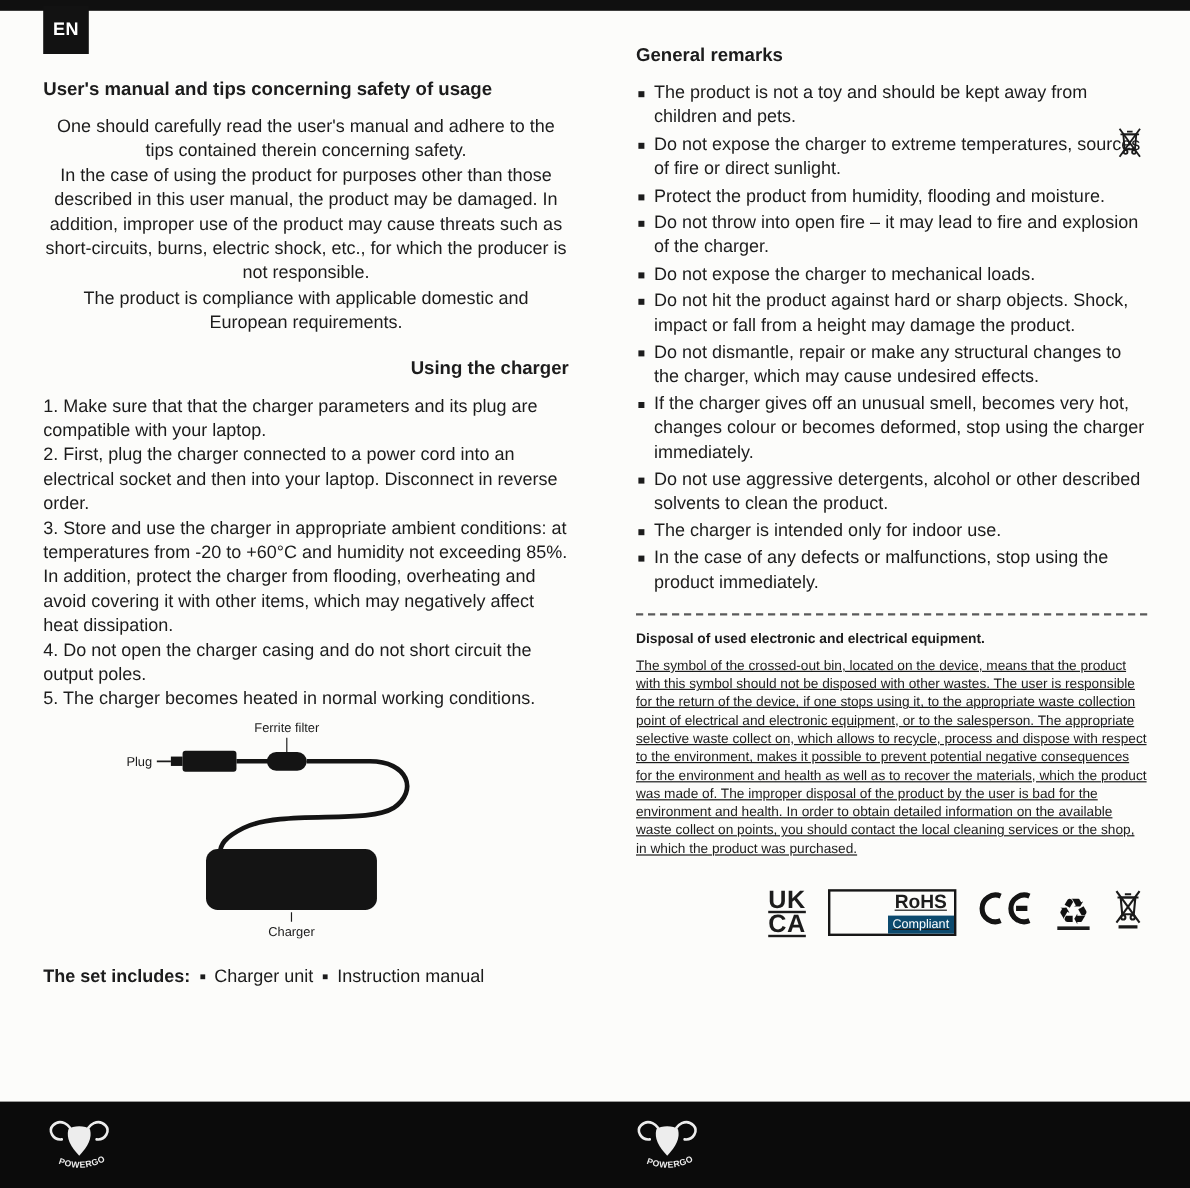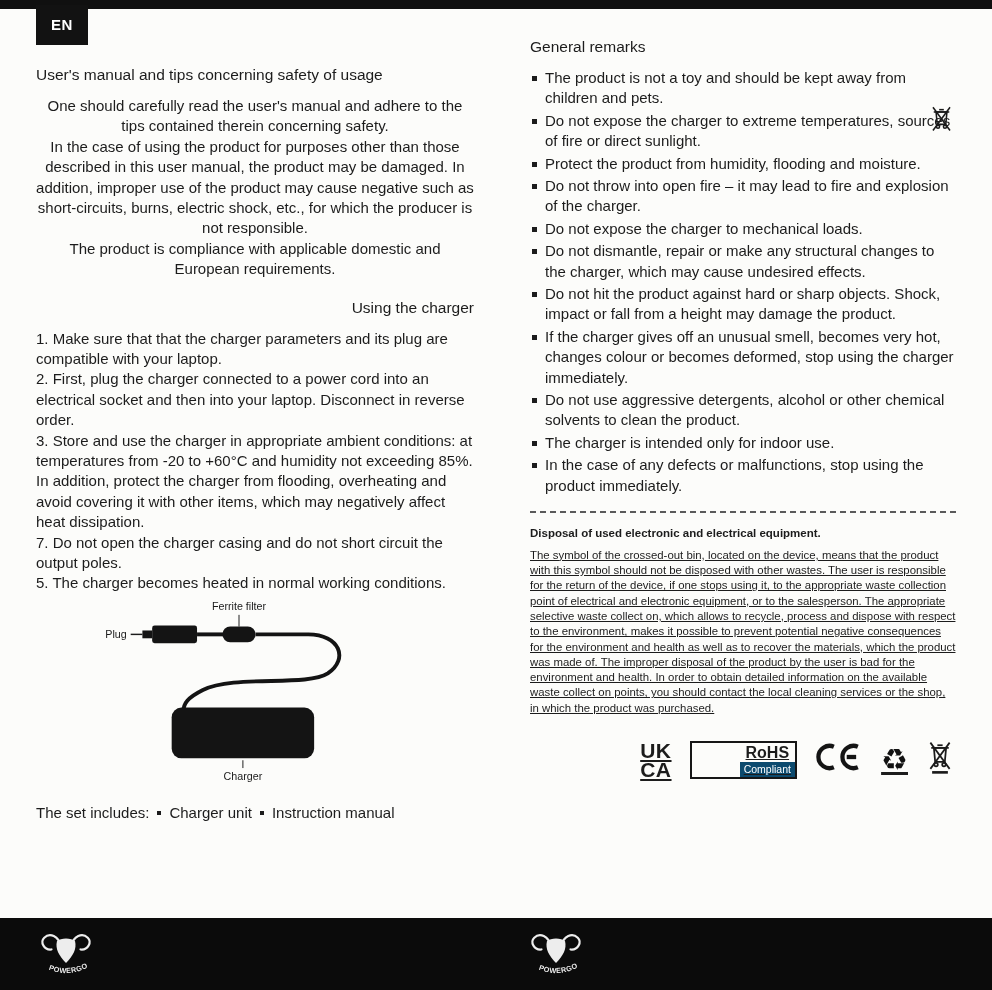--- a/index.html
+++ b/index.html
@@ -5,29 +5,29 @@
   html,body{margin:0;padding:0;}
   body{
     width:992px;height:990px;position:relative;overflow:hidden;
     background:#fcfcfa;color:#1c1c1c;
     font-family:"Liberation Sans",sans-serif;font-size:15px;line-height:1.36;
   }
   svg text{font-family:"Liberation Sans",sans-serif;}
 
   .top-bar{position:absolute;top:0;left:0;width:992px;height:9px;background:#101010;}
   .en-badge{
-    position:absolute;top:5px;left:36px;width:52px;height:40px;background:#121212;color:#fff;
+    position:absolute;top:5px;left:36px;width:38px;height:40px;background:#121212;color:#fff;
     display:flex;align-items:center;justify-content:center;font-weight:bold;font-size:15px;letter-spacing:.5px;
   }
 
   .columns{position:absolute;top:9px;left:36px;width:920px;display:flex;}
   .col-left{width:438px;padding-top:55px;}
   .col-right{width:426px;margin-left:auto;padding-top:27px;position:relative;}
 
-  .section-title{font-size:15.5px;font-weight:normal;margin:0 0 11px 0;}
+  .section-title{font-size:15.5px;font-weight:bold;margin:0 0 11px 0;}
   .mt{margin-top:17px;text-align:right;}
   .para{margin:0;text-align:center;}
   .num-item{margin:0;}
 
   .bullet-item{display:flex;margin:0 0 2px 0;}
   .sq{width:5px;height:5px;background:#1c1c1c;margin:8px 8px 0 2px;flex:none;}
   .bullet-text{flex:1;}
 
   .dash-sep{border:none;border-top:2px dashed #5a5a5a;margin:15px 0 13px 0;}
 
@@ -39,21 +39,21 @@
   .rohs{border:2px solid #161616;text-align:center;padding-left:48px;}
   .rohs-top{font-weight:bold;font-size:16px;padding:0 6px;line-height:1.2;}
   .rohs-bot{background:#0c4a6e;color:#fff;font-size:10.5px;padding:1px 4px;line-height:1.25;}
   .recycle{font-size:30px;line-height:1;color:#111;}
 
   .margin-bin{position:absolute;right:2px;top:96px;}
 
   .diagram-wrap{margin:4px 0 0 42px;}
 
   .set-row{display:flex;align-items:center;gap:8px;margin-top:16px;white-space:nowrap;}
-  .set-label{font-weight:normal;}
+  .set-label{font-weight:bold;}
   .set-sq{width:4px;height:4px;background:#1c1c1c;flex:none;}
 
   .footer-bar{position:absolute;left:0;bottom:0;width:992px;height:72px;background:#0b0b0b;}
   .goat{position:absolute;top:6px;width:58px;height:60px;}
   .goat.g1{left:37px;}
   .goat.g2{left:527px;}
 </style>
 </head>
 <body>
 
@@ -63,30 +63,30 @@
   <span>EN</span>
 </div>
 
 <div class="columns">
 
   <div class="col-left">
 
     <div>
       <h2 class="section-title">User's manual and tips concerning safety of usage</h2>
       <p class="para">One should carefully read the user's manual and adhere to the tips contained therein concerning safety.</p>
-      <p class="para">In the case of using the product for purposes other than those described in this user manual, the product may be damaged. In addition, improper use of the product may cause negative such as short-circuits, burns, electric shock, etc., for which the producer is not responsible.</p>
+      <p class="para">In the case of using the product for purposes other than those described in this user manual, the product may be damaged. In addition, improper use of the product may cause threats such as short-circuits, burns, electric shock, etc., for which the producer is not responsible.</p>
       <p class="para">The product is compliance with applicable domestic and European requirements.</p>
     </div>
 
     <div>
       <h2 class="section-title mt">Using the charger</h2>
       <p class="num-item">1. Make sure that that the charger parameters and its plug are compatible with your laptop.</p>
       <p class="num-item">2. First, plug the charger connected to a power cord into an electrical socket and then into your laptop. Disconnect in reverse order.</p>
       <p class="num-item">3. Store and use the charger in appropriate ambient conditions: at temperatures from -20 to +60°C and humidity not exceeding 85%. In addition, protect the charger from flooding, overheating and avoid covering it with other items, which may negatively affect heat dissipation.</p>
-      <p class="num-item">7. Do not open the charger casing and do not short circuit the output poles.</p>
+      <p class="num-item">4. Do not open the charger casing and do not short circuit the output poles.</p>
       <p class="num-item">5. The charger becomes heated in normal working conditions.</p>
     </div>
 
     <div>
 
       <div class="diagram-wrap">
         <svg width="322" height="184" viewBox="0 0 330 188">
           <text x="165" y="12" text-anchor="middle" font-size="11" fill="#1b1b1b">Ferrite filter</text>
           <line x1="165" y1="17" x2="165" y2="29" stroke="#1b1b1b" stroke-width="1"></line>
           <text x="50" y="41" text-anchor="end" font-size="11" fill="#1b1b1b">Plug</text>
@@ -145,33 +145,33 @@
       <div class="bullet-item">
           <span class="sq"></span>
           <span class="bullet-text">Do not throw into open fire – it may lead to fire and explosion of the charger.</span>
         </div>
       <div class="bullet-item">
           <span class="sq"></span>
           <span class="bullet-text">Do not expose the charger to mechanical loads.</span>
         </div>
       <div class="bullet-item">
           <span class="sq"></span>
+          <span class="bullet-text">Do not hit the product against hard or sharp objects. Shock, impact or fall from a height may damage the product.</span>
+        </div>
+      <div class="bullet-item">
+          <span class="sq"></span>
           <span class="bullet-text">Do not dismantle, repair or make any structural changes to the charger, which may cause undesired effects.</span>
         </div>
       <div class="bullet-item">
           <span class="sq"></span>
-          <span class="bullet-text">Do not hit the product against hard or sharp objects. Shock, impact or fall from a height may damage the product.</span>
-        </div>
-      <div class="bullet-item">
-          <span class="sq"></span>
           <span class="bullet-text">If the charger gives off an unusual smell, becomes very hot, changes colour or becomes deformed, stop using the charger immediately.</span>
         </div>
       <div class="bullet-item">
           <span class="sq"></span>
-          <span class="bullet-text">Do not use aggressive detergents, alcohol or other chemical solvents to clean the product.</span>
+          <span class="bullet-text">Do not use aggressive detergents, alcohol or other described solvents to clean the product.</span>
         </div>
       <div class="bullet-item">
           <span class="sq"></span>
           <span class="bullet-text">The charger is intended only for indoor use.</span>
         </div>
       <div class="bullet-item">
           <span class="sq"></span>
           <span class="bullet-text">In the case of any defects or malfunctions, stop using the product immediately.</span>
         </div>
     </div>

